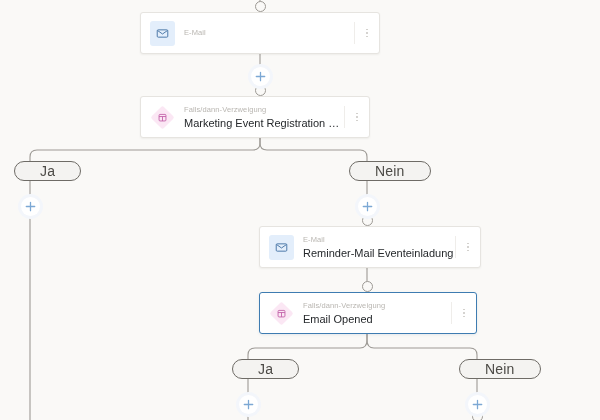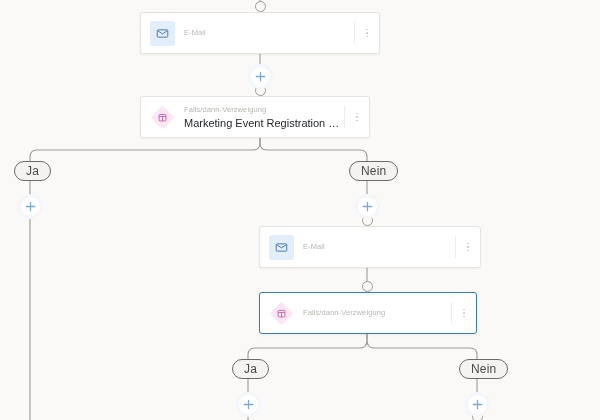--- a/index.html
+++ b/index.html
@@ -135,26 +135,26 @@
     height: 1.6px;
     border-radius: 50%;
     background: #cdcbc7;
   }
   
   .pill {
     position: absolute;
     box-sizing: border-box;
     height: 20px;
     min-width: 31px;
-    padding: 0 11px;
+    padding: 0 25px;
     border: 1px solid #6e6b66;
     border-radius: 10px;
     background: #f4f3f1;
     color: #4c4a46;
-    font-size: 12px;
+    font-size: 14px;
     display: flex;
     align-items: center;
     justify-content: center;
     letter-spacing: 0.2px;
   }
   
   .plus {
     position: absolute;
     width: 19px;
     height: 19px;
@@ -269,20 +269,21 @@
     <span class="card-icon">
       <span class="icon-mail">
         <svg width="13" height="13" viewBox="0 0 16 16">
           <rect x="1.5" y="3.5" width="13" height="9" rx="1.2" fill="none" stroke="#4a77a8" stroke-width="1.2"></rect>
           <path d="M2 4.4 L8 8.6 L14 4.4" fill="none" stroke="#4a77a8" stroke-width="1.2"></path>
         </svg>
       </span>
     </span>
     <span class="card-text">
       <span class="card-kicker">E-Mail</span>
+      <span class="card-title">Reminder-Mail Eventeinladung</span>
     </span>
     <span class="card-divider"></span>
     <span class="card-menu">
         <i></i>
         <i></i>
         <i></i>
       </span>
   </div>
 
   <div class="card selected" style="left:259px; top:292px; width:218px;">
@@ -291,20 +292,21 @@
         <span class="diamond"></span>
         <svg width="11" height="11" viewBox="0 0 16 16">
           <rect x="3" y="3.5" width="10" height="9.5" rx="1.4" fill="none" stroke="#c261a8" stroke-width="1.3"></rect>
           <path d="M3 6.6 L13 6.6" stroke="#c261a8" stroke-width="1.3"></path>
           <path d="M8 6.6 L8 13" stroke="#c261a8" stroke-width="1.3"></path>
         </svg>
       </span>
     </span>
     <span class="card-text">
       <span class="card-kicker">Falls/dann-Verzweigung</span>
+      <span class="card-title">Email Opened</span>
     </span>
     <span class="card-divider"></span>
     <span class="card-menu">
         <i></i>
         <i></i>
         <i></i>
       </span>
   </div>
 
   <div class="pill" style="left:14px; top:161px;">Ja</div>

